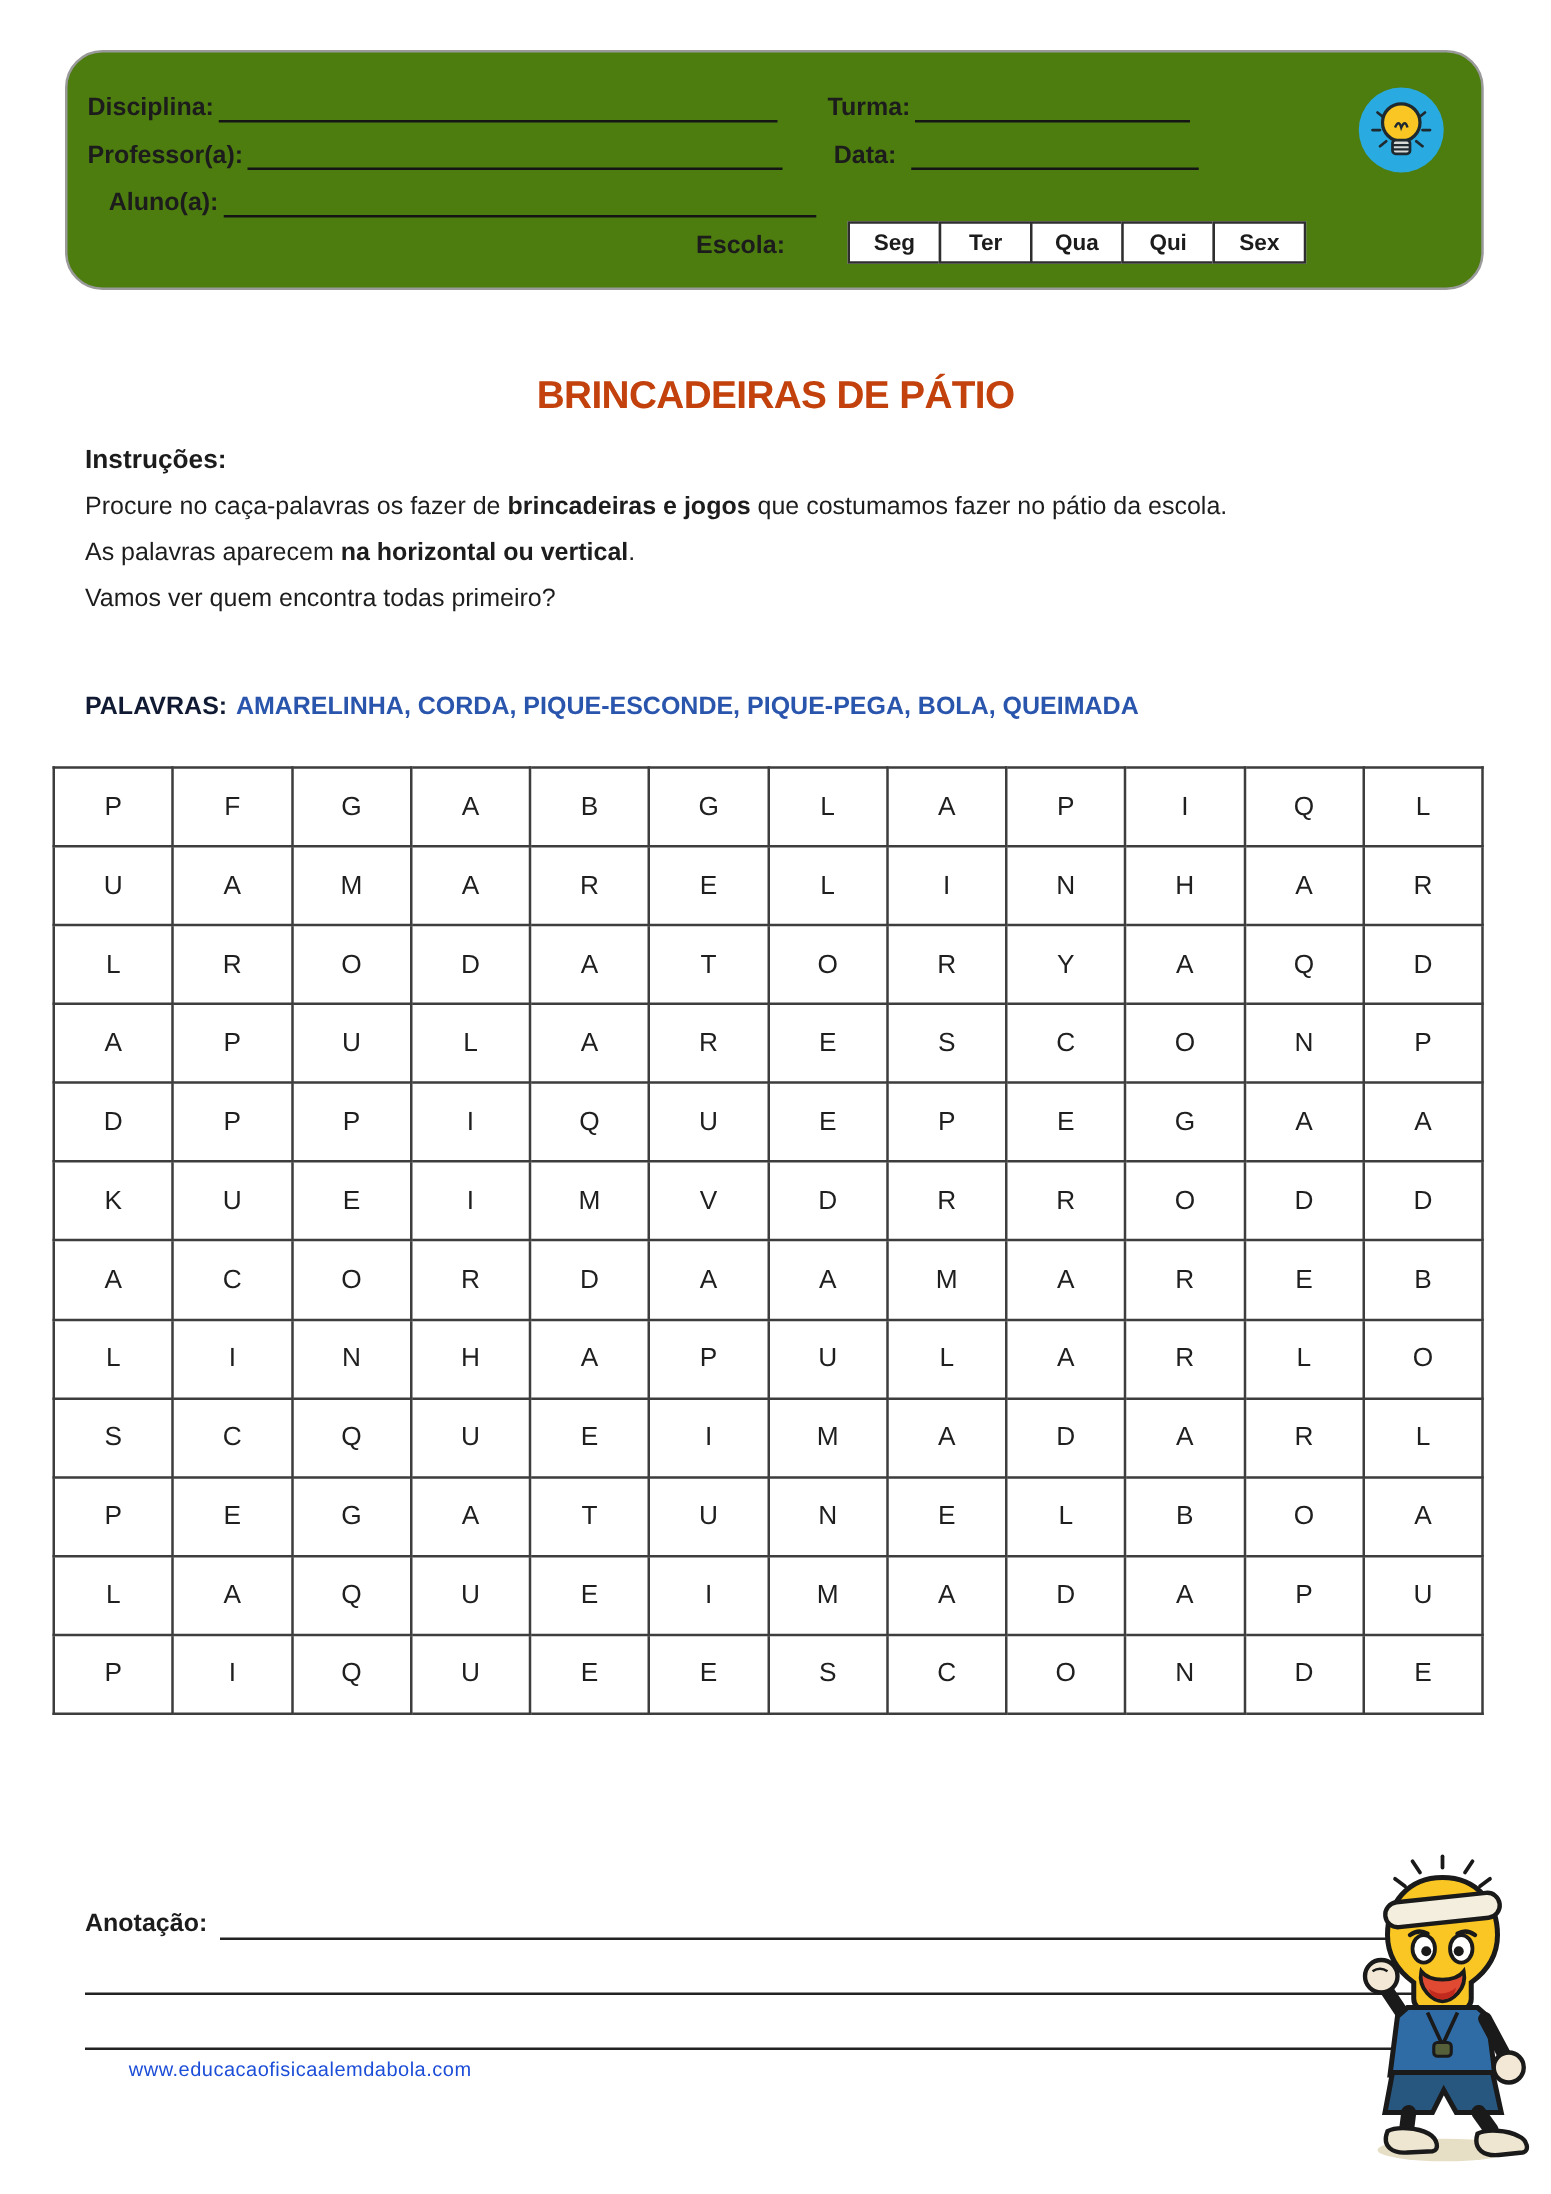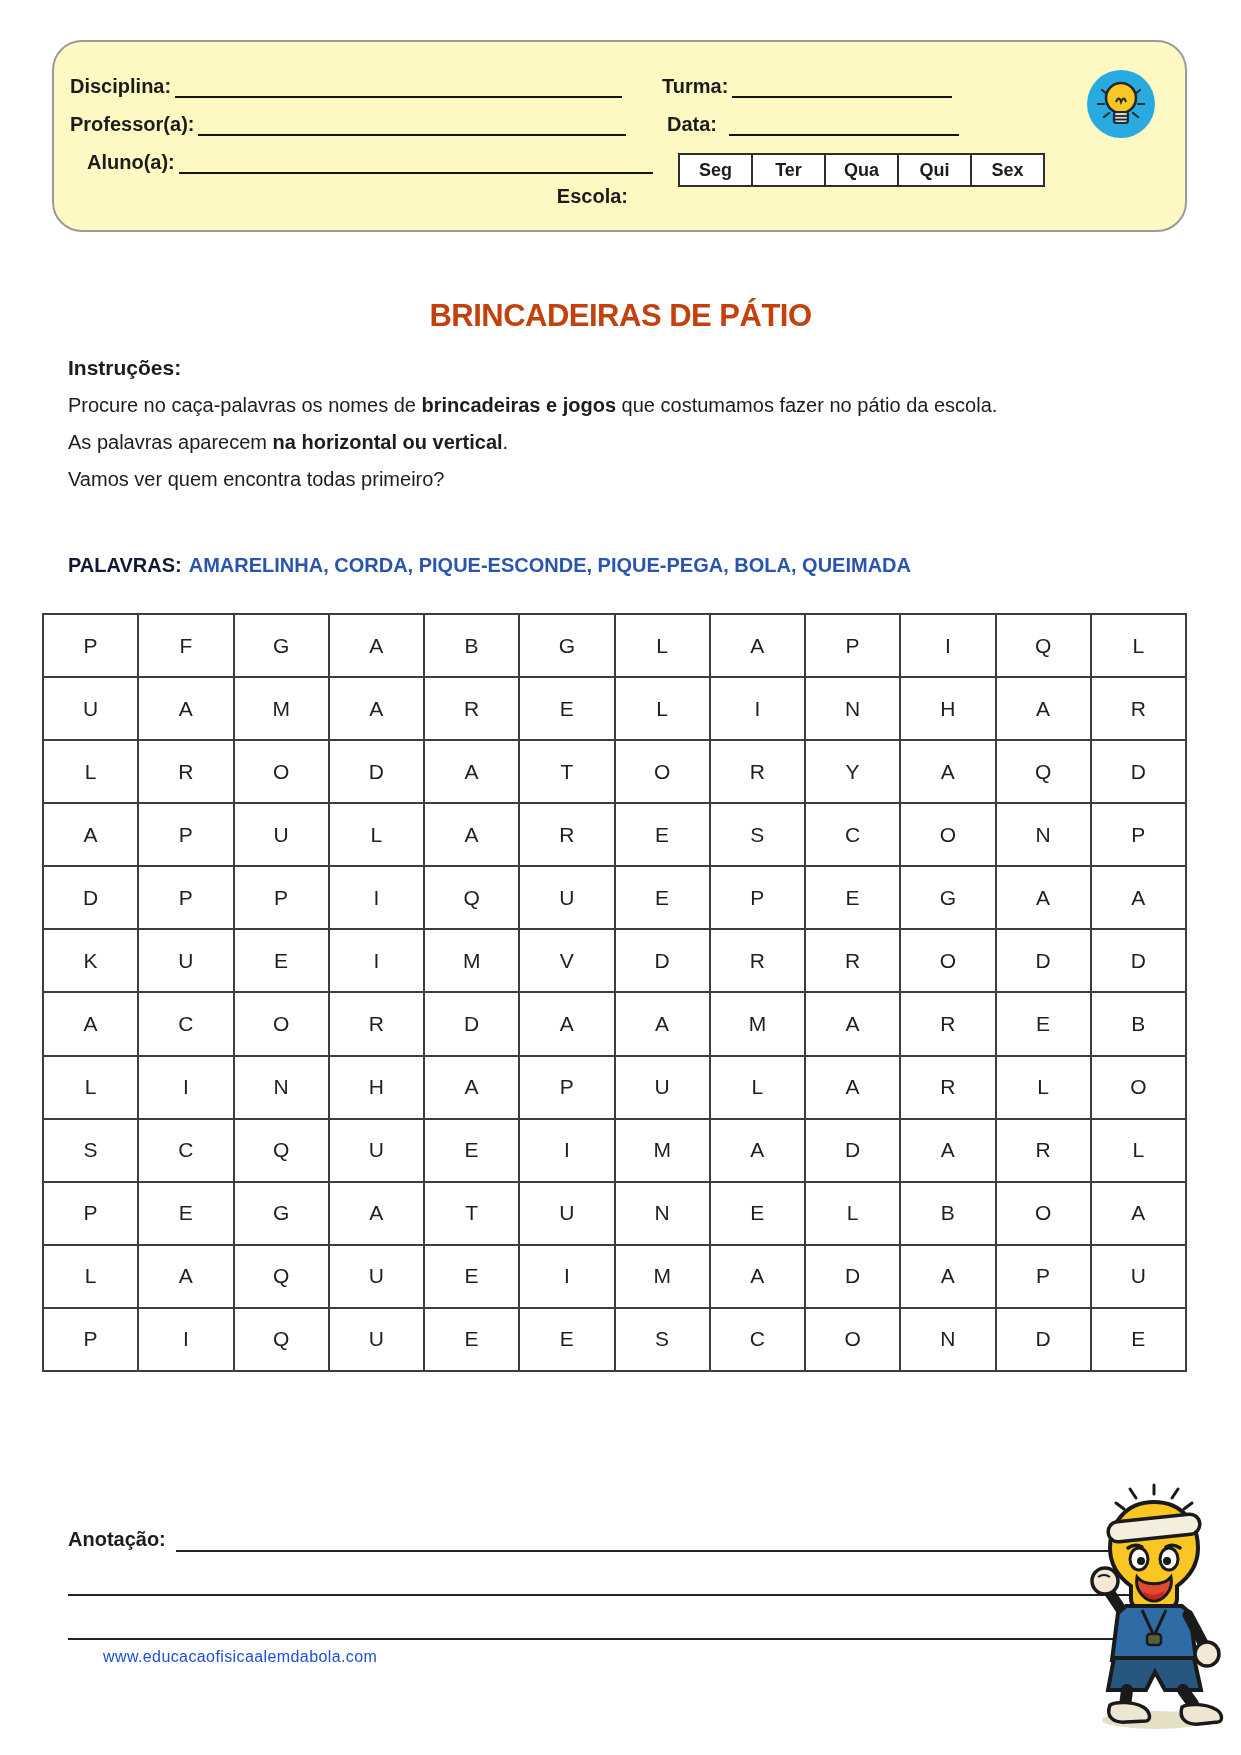--- a/index.html
+++ b/index.html
@@ -1,32 +1,32 @@
 <!DOCTYPE html>
 <html><head>
 <meta charset="utf-8">
 <style>
   html,body{margin:0;padding:0;background:#fff;}
   .page{position:relative;width:1241px;height:1755px;background:#fff;
         font-family:"Liberation Sans",sans-serif;color:#1c1c1c;overflow:hidden;}
 
   
   .header-box{position:absolute;left:52px;top:40px;width:1131px;height:188px;
-              border:2px solid #9a9a9a;border-radius:30px;background:#fef9c3;}
+              border:2px solid #9a9a9a;border-radius:30px;background:#4d7c0f;}
   .field-row{position:absolute;display:flex;align-items:flex-end;gap:4px;height:28px;}
   .flabel{font-weight:bold;font-size:20px;white-space:nowrap;line-height:24px;}
   .fline{border-bottom:2.5px solid #151515;height:24px;flex:1;}
   .row-disciplina{left:16px;top:28px;width:552px;}
   .row-professor {left:16px;top:66px;width:556px;}
   .row-aluno     {left:16px;top:104px;width:566px;margin-left:17px;}
   .row-escola    {left:16px;top:142px;width:558px;flex-direction:column;}
   .row-turma     {left:608px;top:28px;width:290px;}
   .row-data      {left:613px;top:66px;width:292px;gap:12px;}
 
-  .weekday-strip{position:absolute;left:624px;top:111px;display:flex;}
+  .weekday-strip{position:absolute;left:624px;top:135px;display:flex;}
   .wk-cell{width:71px;height:30px;border:2px solid #2e2e2e;margin-left:-2px;
            display:flex;align-items:center;justify-content:center;
            font-weight:bold;font-size:18px;background:#fff;}
   .wk-cell:first-child{margin-left:0;}
 
   .bulb-badge{position:absolute;right:26px;top:24px;width:76px;height:76px;}
 
   
   .title{position:absolute;left:0;top:298px;width:100%;text-align:center;
          font-size:31px;font-weight:800;letter-spacing:-0.5px;color:#c2410c;}
@@ -108,21 +108,21 @@
       <rect x="31" y="46" width="14" height="11" rx="2.5" fill="#d7dad7" stroke="#1e2a30" stroke-width="2.2"></rect>
       <line x1="31" y1="50" x2="45" y2="50" stroke="#1e2a30" stroke-width="1.8"></line>
       <line x1="31" y1="53.5" x2="45" y2="53.5" stroke="#1e2a30" stroke-width="1.8"></line>
     </svg>
   </div>
 
   <div class="title">BRINCADEIRAS DE PÁTIO</div>
 
   <div class="instructions">
     <div class="instr-heading">Instruções:</div>
-    <div class="instr-line"><span>Procure no caça-palavras os nomes de </span><b>brincadeiras e jogos</b><span> que costumamos fazer no pátio da escola.</span></div>
+    <div class="instr-line"><span>Procure no caça-palavras os fazer de </span><b>brincadeiras e jogos</b><span> que costumamos fazer no pátio da escola.</span></div>
     <div class="instr-line"><span>As palavras aparecem </span><b>na horizontal ou vertical</b><span>.</span></div>
     <div class="instr-line">Vamos ver quem encontra todas primeiro?</div>
   </div>
 
   <div class="words-line">
     <span class="words-label">PALAVRAS:</span><span class="words-list">AMARELINHA, CORDA, PIQUE-ESCONDE, PIQUE-PEGA, BOLA, QUEIMADA</span>
   </div>
 
   <div class="grid-wrap">
     <table class="wsgrid">

